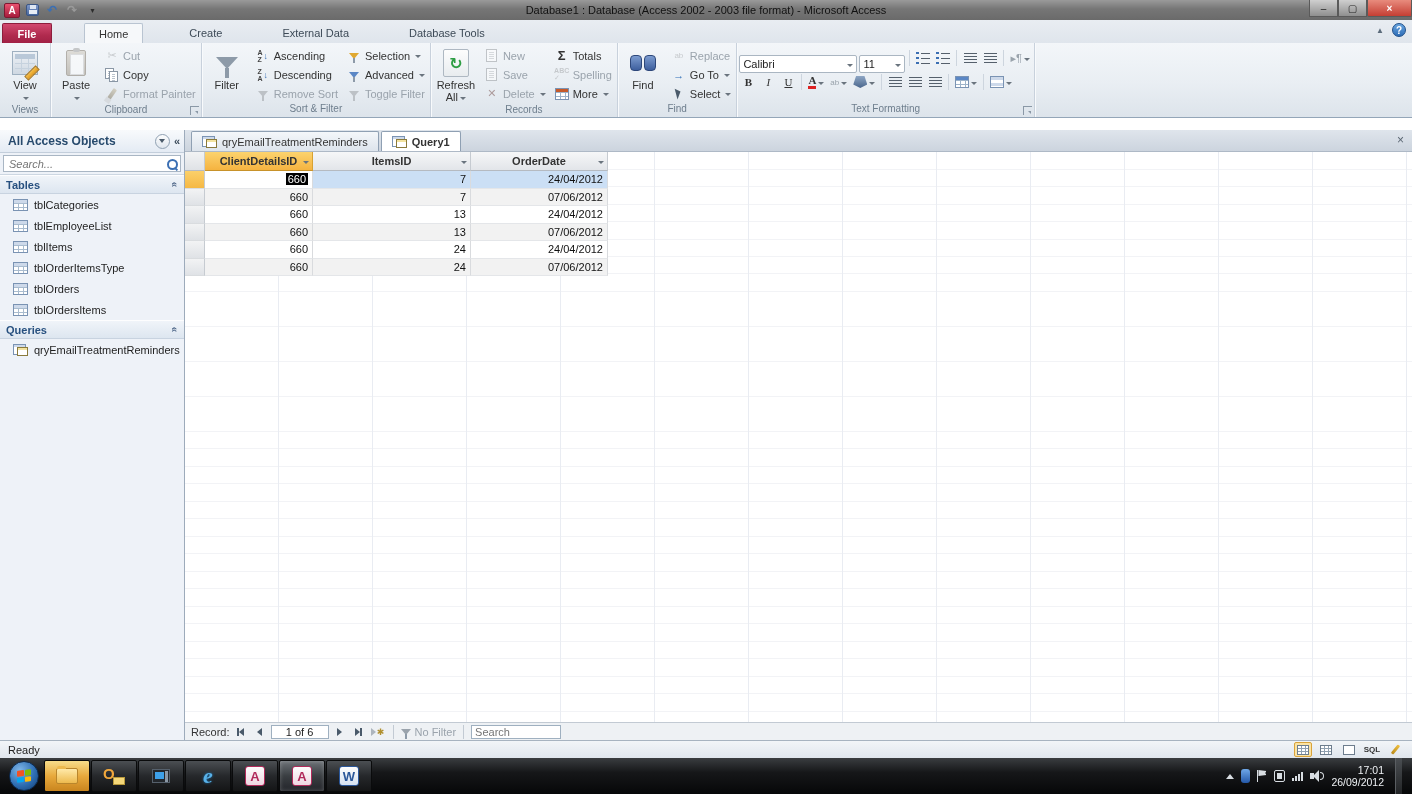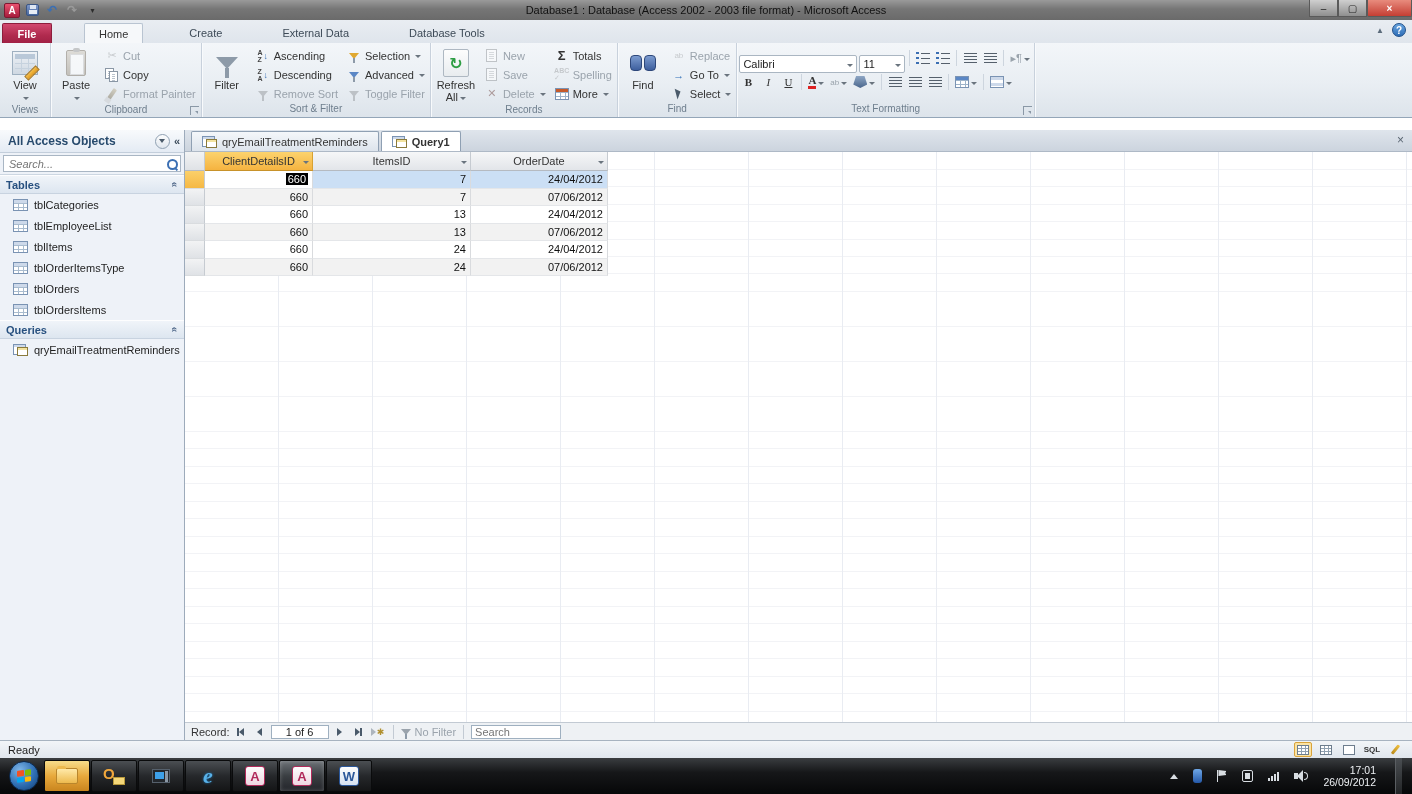--- a/index.html
+++ b/index.html
@@ -138,21 +138,21 @@
 
 .docarea { flex:1; display:flex; flex-direction:column; min-width:0; background:#fff; }
 .tabstrip { height:22px; background:linear-gradient(#dfe5ec,#ccd4de); display:flex; align-items:flex-end; padding-left:6px; position:relative; border-bottom:1px solid #aeb9c6; flex:0 0 auto; }
 .dtab { height:20px; display:flex; align-items:center; gap:5px; padding:0 10px; border:1px solid #8fa0b3; border-bottom:none; border-radius:2px 2px 0 0; background:linear-gradient(#f4f7fa,#dde4ec); color:#333; margin-right:2px; }
 .dtab.active { background:#fff; font-weight:bold; }
 .tabclose { position:absolute; right:8px; top:4px; color:#5a6672; font-size:12px; line-height:12px; }
 .sheet { flex:1; position:relative; background-color:#fff; background-image:
  repeating-linear-gradient(to right,transparent 0 93px,#e9ecf2 93px 94px),
  repeating-linear-gradient(to bottom,transparent 0 16.5px,#f2f3f6 16.5px 17.5px); min-height:0; }
 .grid { position:absolute; left:0; top:0; display:flex; flex-direction:column; }
-.dhead { display:flex; height:19px; }
+.dhead { display:flex; height:19px;font-weight:bold; }
 .hc { background:linear-gradient(#f6f7f8,#e2e5e9); border-right:1px solid #c6cbd1; border-bottom:1px solid #b5bac1; display:flex; align-items:center; justify-content:center; color:#333; position:relative; }
 .hc .hdd { position:absolute; right:3px; }
 .hc.hot { background:linear-gradient(#fcd36e,#f5b340); border-right:1px solid #d8a232; border-bottom:1px solid #c8922a; }
 .rsel { width:20px; background:linear-gradient(#f2f3f4,#dfe2e6); border-right:1px solid #c6cbd1; border-bottom:1px solid #d9dcdf; flex:0 0 auto; }
 .rsel.hdr { border-bottom:1px solid #b5bac1; }
 .rsel.cur { background:linear-gradient(#fbd06a,#f5b844); }
 .c1 { width:108px; } .c2 { width:158px; } .c3 { width:137px; }
 .drow { display:flex; height:17.5px; }
 .dc { border-right:1px solid #d9dbde; border-bottom:1px solid #e4e6e9; display:flex; align-items:center; justify-content:flex-end; padding-right:4px; background:#fff; color:#111; }
 .drow.alt .dc { background:#f2f2f2; }
@@ -200,21 +200,21 @@
 .tile { width:20px; height:20px; border-radius:3px; display:flex; align-items:center; justify-content:center; font-weight:bold; font-size:13px; }
 .tile.pink { background:linear-gradient(#fdfdfd,#efd7e2); color:#b12a5b; border:1px solid #b12a5b; }
 .tile.blue { background:linear-gradient(#fdfdfd,#d6e2f2); color:#2b579a; border:1px solid #2b579a; }
 .ie-e { color:#58b1e8; font-size:22px; font-weight:bold; font-family:"Liberation Serif",serif; font-style:italic; text-shadow:0 0 3px #1c6fae; }
 .ol-ico { position:relative; width:22px; height:18px; }
 .ol-o { color:#f2a83c; font-weight:bold; font-size:15px; position:absolute; left:0; top:-2px; }
 .ol-env { position:absolute; right:0; bottom:0; width:12px; height:8px; background:#f5d87a; border:1px solid #b99a3c; }
 .ph-ico { width:18px; height:14px; background:#23272c; border:1px solid #55606c; position:relative; }
 .ph-ico:before { content:""; position:absolute; left:2px; top:2px; width:9px; height:7px; background:#3da0e8; }
 .ph-ico:after { content:""; position:absolute; right:1px; top:1px; width:3px; height:11px; background:#8a97a5; }
-.tray { margin-left:auto; display:flex; align-items:center; gap:15px; padding-right:10px; }
+.tray { margin-left:auto; display:flex; align-items:center; gap:7px; padding-right:10px; }
 .tray-up { width:0; height:0; border-bottom:5px solid #d8dde2; border-left:4px solid transparent; border-right:4px solid transparent; }
 .bt-ico { width:9px; height:14px; background:linear-gradient(#6fa8e8,#2458a8); border-radius:3px; }
 .flag-ico { width:10px; height:12px; position:relative; }
 .flag-ico:before { content:""; position:absolute; left:0; top:0; width:1px; height:12px; background:#d8dde2; }
 .flag-ico:after { content:""; position:absolute; left:1px; top:0; width:8px; height:6px; background:#d8dde2; clip-path:polygon(0 0,100% 15%,85% 50%,100% 85%,0 100%); }
 .ac-ico { width:11px; height:12px; border:1px solid #d8dde2; border-radius:2px; position:relative; }
 .ac-ico:before { content:""; position:absolute; left:2px; top:2px; width:5px; height:6px; background:#d8dde2; }
 .sig { display:flex; align-items:flex-end; gap:1px; }
 .sig i { width:2px; background:#d8dde2; display:block; }
 .sig .s1{height:3px;} .sig .s2{height:5px;} .sig .s3{height:7px;} .sig .s4{height:9px;}

